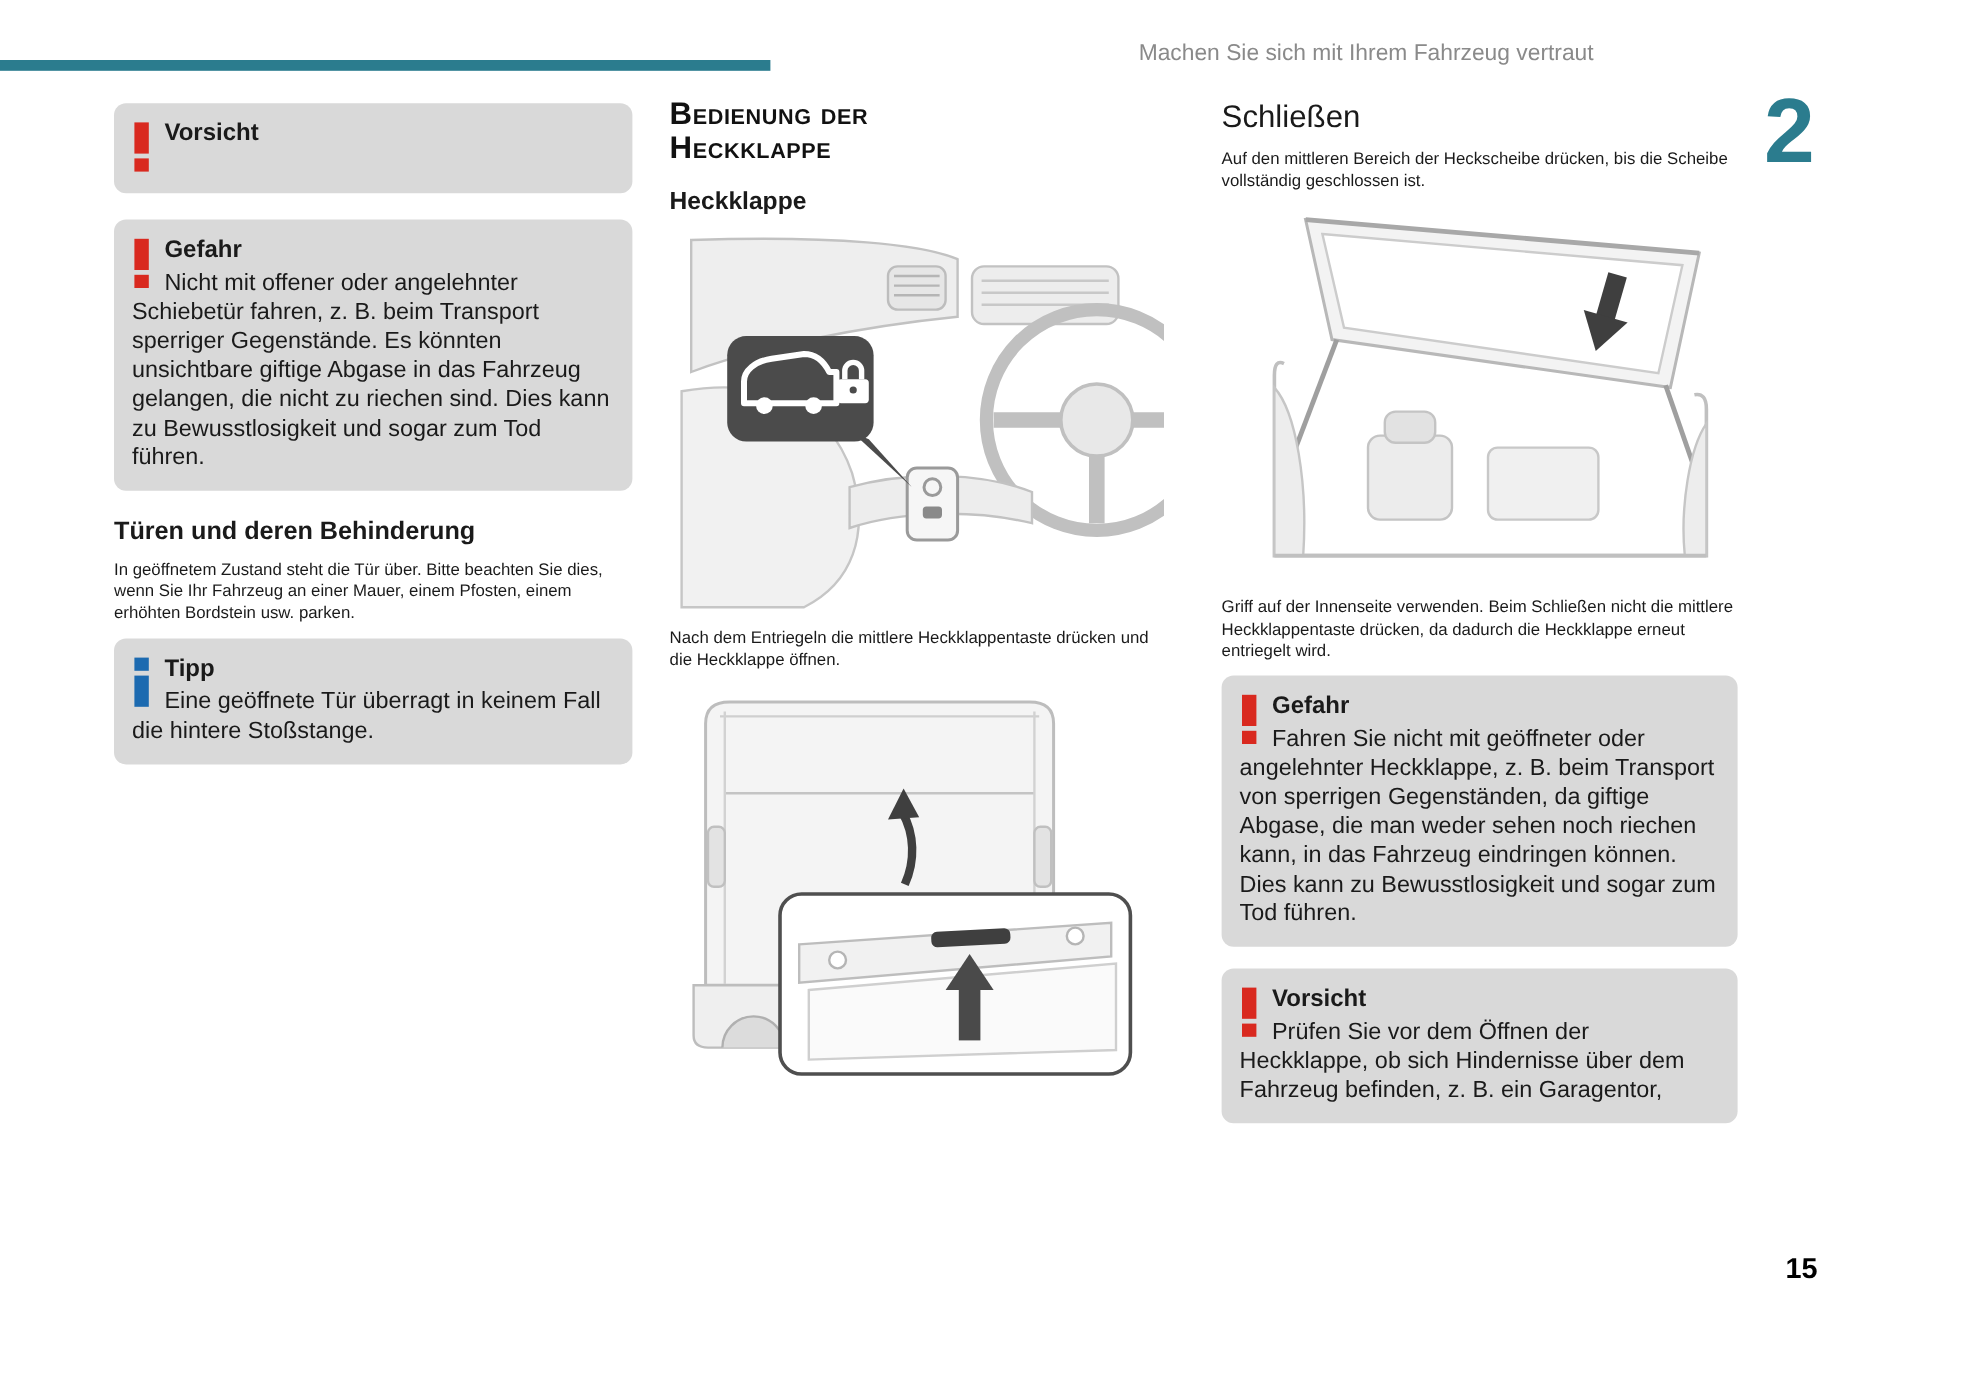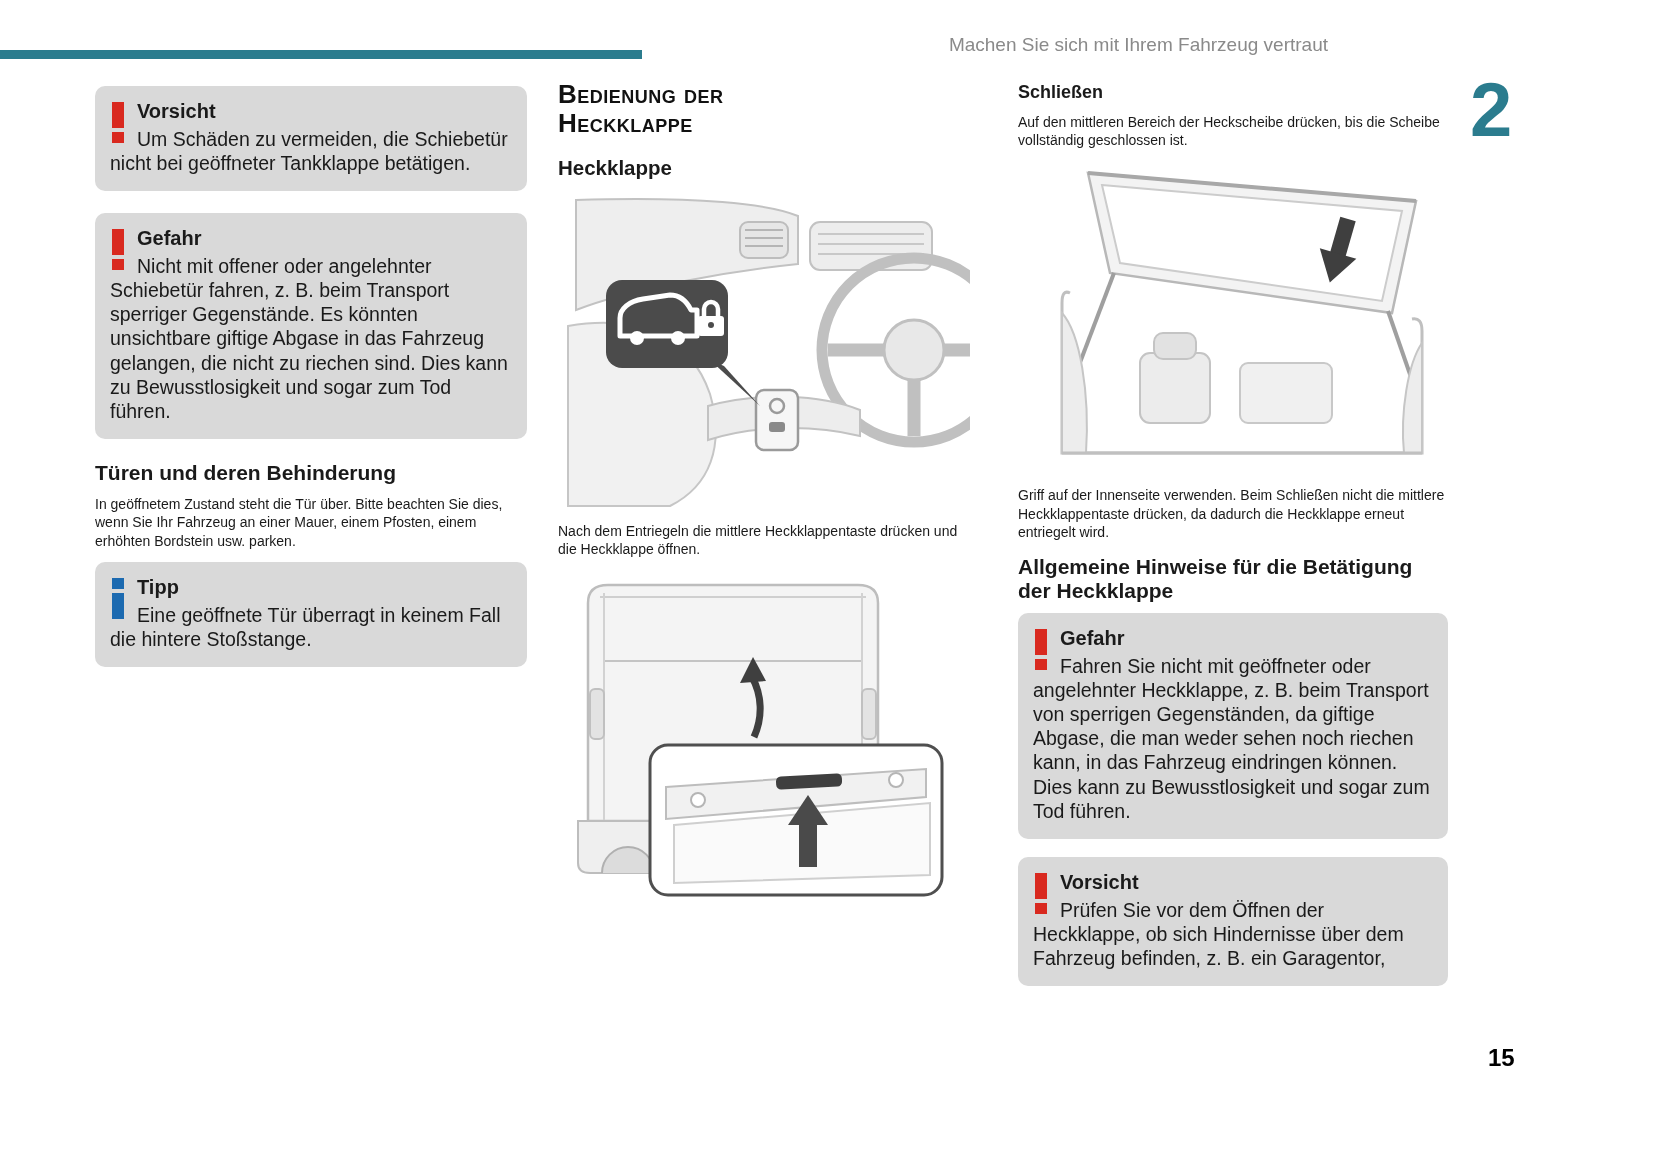--- a/index.html
+++ b/index.html
@@ -46,41 +46,40 @@
   h1.main-title{
     font-variant:small-caps;font-weight:bold;font-size:26px;line-height:1.12;
     letter-spacing:0.5px;margin:0 0 18px 0;color:#111;
   }
   h2.sub{font-size:20.5px;font-weight:bold;margin:0 0 14px 0;}
   h3.subsub{font-size:20px;font-weight:bold;margin:0 0 10px 0;}
 
   .illus{display:block;margin:4px 0 10px 0;}
   .inline-icon{vertical-align:-4px;margin:0 3px;}
 
-  .rc-head{font-size:18px;font-weight:bold;margin:2px 0 10px 0;}
+  .rc-head{font-size:26px;font-weight:normal;margin:2px 0 10px 0;}
 </style>
 </head>
 <body>
 
 <div class="page">
 
   <div class="topbar"></div>
   <div class="running-header">Machen Sie sich mit Ihrem Fahrzeug vertraut</div>
   <div class="chapter-num">2</div>
   <div class="page-num">15</div>
 
   <div class="col col-left">
 
     <div class="box">
       <span class="ic">
           <span class="bar"></span>
           <span class="dot"></span>
         </span>
       <div class="box-title">Vorsicht</div>
-      <div class="box-text">Um Schäden zu vermeiden, die Schiebetür nicht bei geöffneter Tankklappe betätigen.</div>
     </div>
 
     <div class="box">
       <span class="ic">
           <span class="bar"></span>
           <span class="dot"></span>
         </span>
       <div class="box-title">Gefahr</div>
       <div class="box-text">Nicht mit offener oder angelehnter Schiebetür fahren, z. B. beim Transport sperriger Gegenstände. Es könnten unsichtbare giftige Abgase in das Fahrzeug gelangen, die nicht zu riechen sind. Dies kann zu Bewusstlosigkeit und sogar zum Tod führen.</div>
     </div>
@@ -182,21 +181,20 @@
       <rect x="222" y="202" width="92" height="60" rx="8" fill="#f0f0f0" stroke="#c8c8c8" stroke-width="2"></rect>
       <line x1="44" y1="292" x2="404" y2="292" stroke="#c0c0c0" stroke-width="3"></line>
       <g fill="#3f3f3f" transform="translate(330,58) rotate(16)">
         <rect x="-8" y="0" width="16" height="38"></rect>
         <polygon points="-19,36 19,36 0,66"></polygon>
       </g>
     </svg>
 
     <p class="body">Griff auf der Innenseite verwenden. Beim Schließen nicht die mittlere Heckklappentaste drücken, da dadurch die Heckklappe erneut entriegelt wird.</p>
 
-    <h3 class="sec" style="margin-top:14px;">Allgemeine Hinweise für die Betätigung der Heckklappe</h3>
 
     <div class="box" style="margin-top:4px;margin-bottom:18px;">
       <span class="ic">
           <span class="bar"></span>
           <span class="dot"></span>
         </span>
       <div class="box-title">Gefahr</div>
       <div class="box-text">Fahren Sie nicht mit geöffneter oder angelehnter Heckklappe, z. B. beim Transport von sperrigen Gegenständen, da giftige Abgase, die man weder sehen noch riechen kann, in das Fahrzeug eindringen können. Dies kann zu Bewusstlosigkeit und sogar zum Tod führen.</div>
     </div>
 

